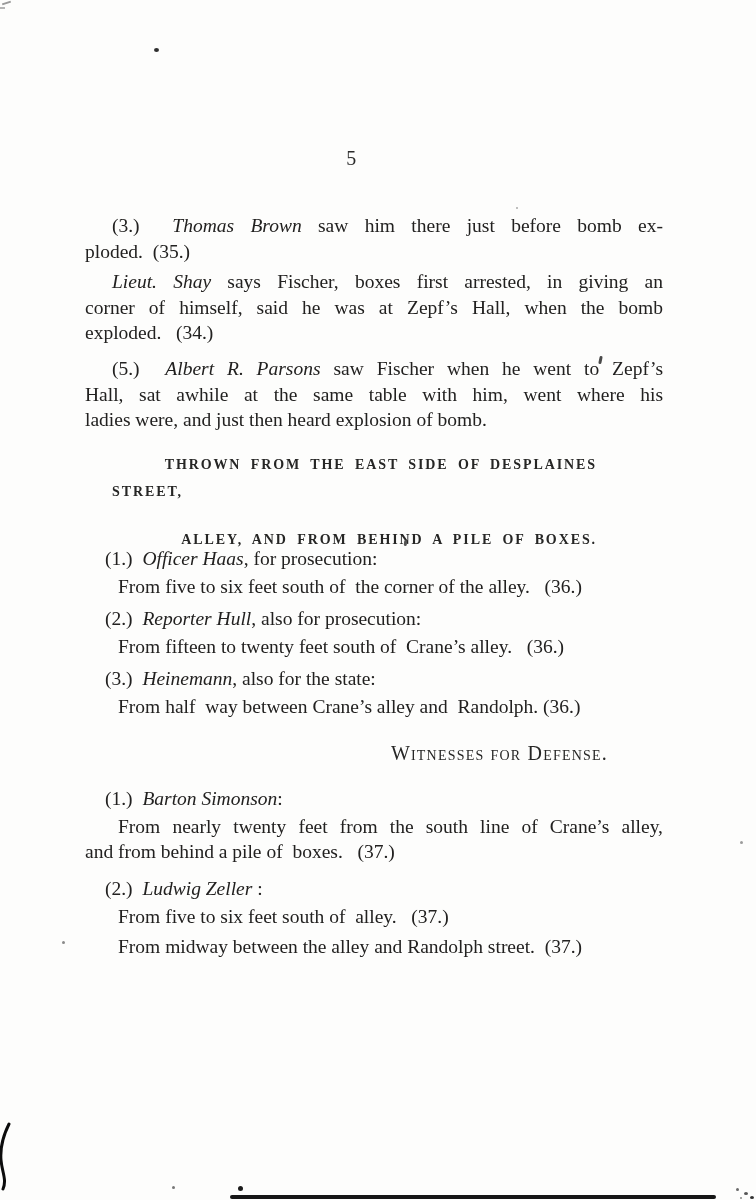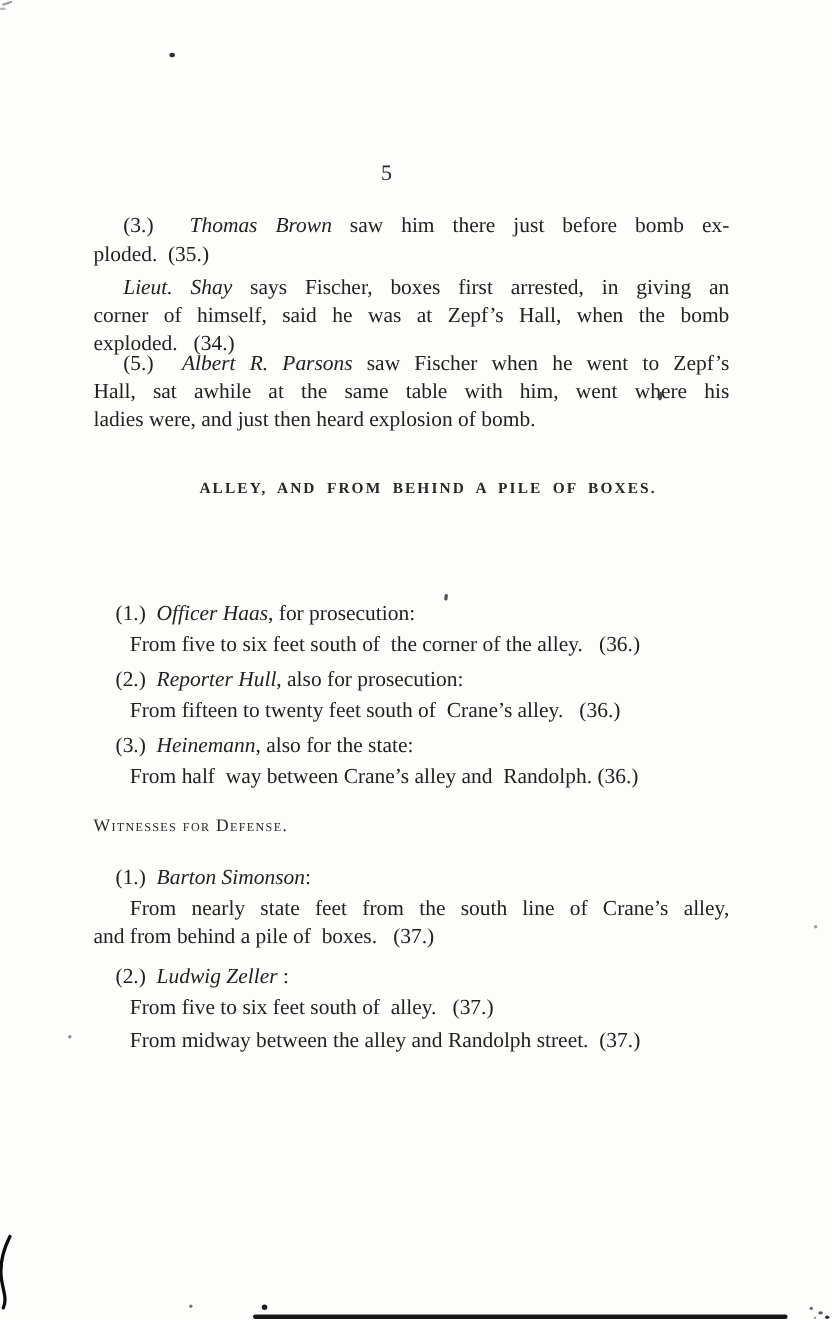--- a/index.html
+++ b/index.html
@@ -13,32 +13,32 @@
     color:#222120;
   }
   .col{position:absolute;left:85px;top:0;width:578px;}
   .abs{position:absolute;left:0;right:0;}
   .pagenum{
     text-align:center;font-size:20px;color:#2a2a2a;
     padding-right:45px;letter-spacing:0.5px;
   }
   .para .line{font-size:19.5px;line-height:25.5px;}
   .just{text-align:justify;text-align-last:justify;}
-  .ind{padding-left:27px;}
+  .ind{padding-left:27px;margin-top:20px;}
   .it{font-style:italic;}
   .caps{width:512px;}
   .caps .line{
     font-size:14px;font-weight:bold;letter-spacing:1.9px;word-spacing:4px;
     line-height:27.4px;color:#262625;text-align:right;
   }
   .witness .line{font-size:19.5px;line-height:29.5px;}
   .witness .body{padding-left:33px;line-height:25.5px;}
   .witness .head{padding-left:20px;}
   .defhead{
-    text-align:left;font-variant:small-caps;font-size:16px;
+    text-align:right;font-variant:small-caps;font-size:20px;
     letter-spacing:1.2px;padding-right:55px;color:#272726;
   }
   
   .speck{position:absolute;border-radius:50%;}
   .tick{position:absolute;}
   .penstroke{position:absolute;}
   .edgebar{position:absolute;background:#161616;border-radius:2px;}
 </style>
 </head>
 <body>
@@ -52,48 +52,49 @@
       <div class="line just ind"><span>(3.)&nbsp;&nbsp;</span><span class="it">Thomas Brown</span><span> saw him there just before bomb ex-</span></div>
       <div class="line"><span>ploded.&nbsp; (35.)</span></div>
     </div>
 
     <div class="abs para" style="top:249px">
       <div class="line just ind"><span class="it">Lieut. Shay</span><span> says Fischer, boxes first arrested, in giving an</span></div>
       <div class="line just"><span>corner of himself, said he was at Zepf’s Hall, when the bomb</span></div>
       <div class="line"><span>exploded.&nbsp;&nbsp; (34.)</span></div>
     </div>
 
-    <div class="abs para" style="top:318px">
+    <div class="abs para" style="top:336px">
       <div class="line just ind"><span>(5.)&nbsp;&nbsp;</span><span class="it">Albert R. Parsons</span><span> saw Fischer when he went to Zepf’s</span></div>
       <div class="line just"><span>Hall, sat awhile at the same table with him, went where his</span></div>
       <div class="line"><span>ladies were, and just then heard explosion of bomb.</span></div>
     </div>
 
     <div class="abs caps" style="top:431px">
+      <div class="line just ind">THROWN FROM THE EAST SIDE OF DESPLAINES STREET,</div>
       <div class="line ind">ALLEY, AND FROM BEHIND A PILE OF BOXES.</div>
     </div>
 
     <div class="abs witness" style="top:544px">
       <div class="line head"><span>(1.)&nbsp;&nbsp;</span><span class="it">Officer Haas</span><span>, for prosecution:</span></div>
       <div class="line body">From five to six feet south of&nbsp; the corner of the alley.&nbsp;&nbsp; (36.)</div>
     </div>
     <div class="abs witness" style="top:604px">
       <div class="line head"><span>(2.)&nbsp;&nbsp;</span><span class="it">Reporter Hull</span><span>, also for prosecution:</span></div>
       <div class="line body">From fifteen to twenty feet south of&nbsp; Crane’s alley.&nbsp;&nbsp; (36.)</div>
     </div>
     <div class="abs witness" style="top:664px">
       <div class="line head"><span>(3.)&nbsp;&nbsp;</span><span class="it">Heinemann</span><span>, also for the state:</span></div>
       <div class="line body">From half&nbsp; way between Crane’s alley and&nbsp; Randolph. (36.)</div>
     </div>
 
     <div class="abs defhead" style="top:742px">Witnesses for Defense.</div>
 
     <div class="abs witness" style="top:784px">
       <div class="line head"><span>(1.)&nbsp;&nbsp;</span><span class="it">Barton Simonson</span><span>:</span></div>
-      <div class="line body just" style="padding-left:33px">From nearly state feet from the south line of Crane’s alley,</div>
+      <div class="line body just" style="padding-left:33px">From nearly twenty feet from the south line of Crane’s alley,</div>
       <div class="line body" style="padding-left:0">and from behind a pile of&nbsp; boxes.&nbsp;&nbsp; (37.)</div>
     </div>
     <div class="abs witness" style="top:874px">
       <div class="line head"><span>(2.)&nbsp;&nbsp;</span><span class="it">Ludwig Zeller</span><span> :</span></div>
       <div class="line body">From five to six feet south of&nbsp; alley.&nbsp;&nbsp; (37.)</div>
     </div>
     <div class="abs witness" style="top:934px">
       <div class="line body">From midway between the alley and Randolph street.&nbsp; (37.)</div>
     </div>
 

